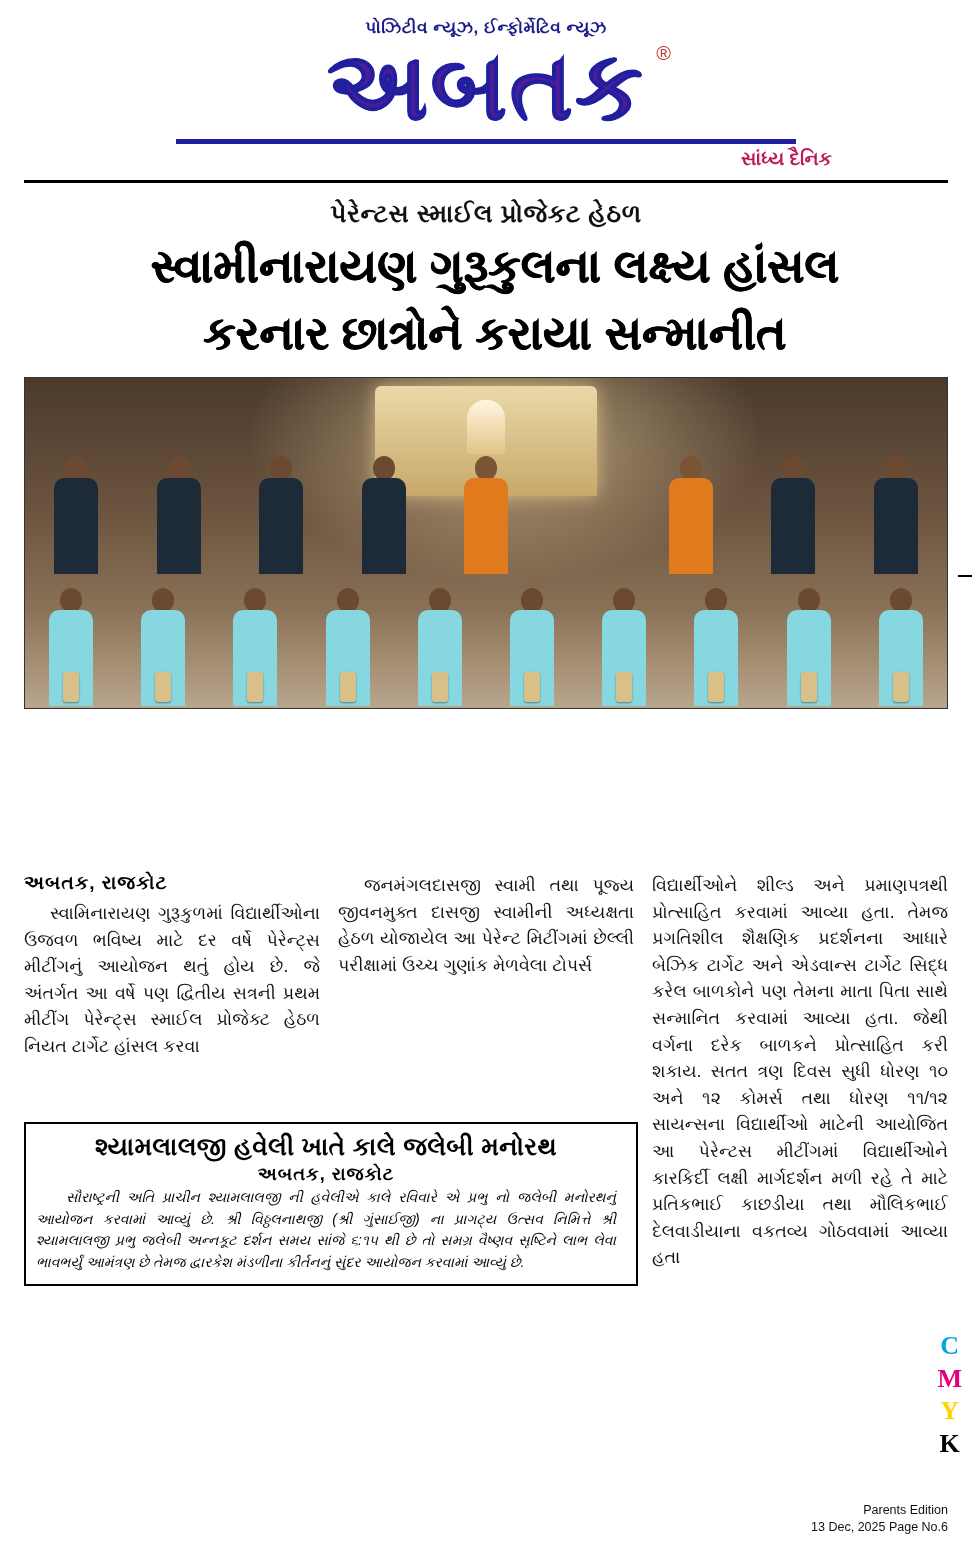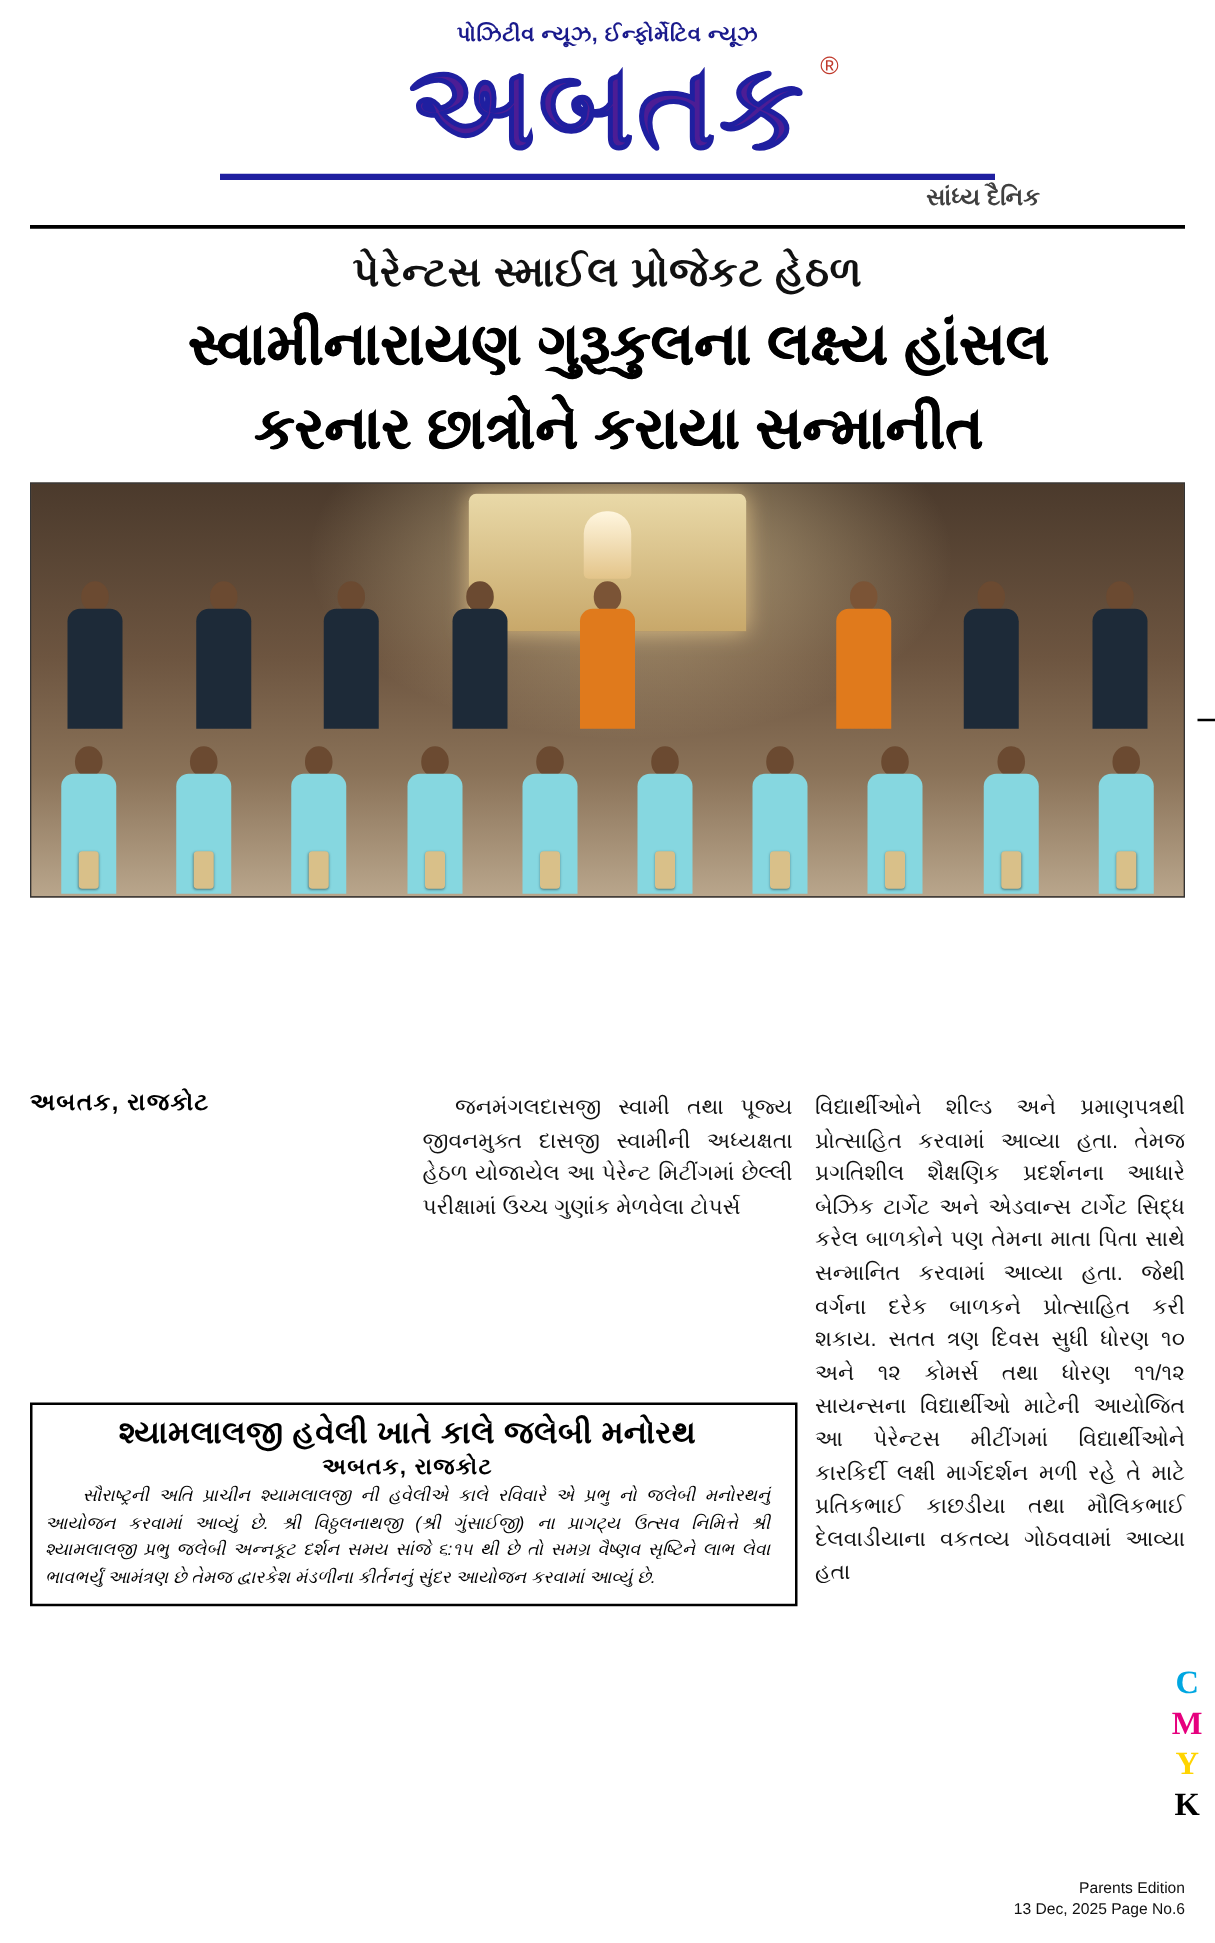--- a/index.html
+++ b/index.html
@@ -58,38 +58,38 @@
   .masthead-underline {
     width: 620px;
     height: 5px;
     background: #1f1fa0;
     margin: 2px auto 0 auto;
   }
   .masthead-sub {
     font-family: "Liberation Sans", sans-serif;
     font-weight: bold;
     font-size: 19px;
-    color: #404040;
+    color: #be185d;
     text-align: right;
     width: 700px;
     margin: 4px auto 0 auto;
     padding-right: 8px;
   }
 
   .rule-thick {
     border-top: 3px solid #000;
     margin: 10px 24px 0 24px;
   }
 
   
   .kicker {
     text-align: center;
     font-family: "Liberation Sans", sans-serif;
     font-weight: bold;
-    font-size: 33px;
+    font-size: 25px;
     color: #111;
     margin-top: 16px;
     letter-spacing: 0.5px;
   }
   .headline {
     text-align: center;
     font-family: "Liberation Sans", sans-serif;
     font-weight: bold;
     font-size: 46px;
     line-height: 1.28;
@@ -407,20 +407,21 @@
           <span class="tr"></span>
         </div>
     </div>
   </div>
 
   <div class="tick-right"></div>
 
   <div class="columns">
     <div class="col">
       <div class="dateline">અબતક, રાજકોટ</div>
+      <p class="indent">સ્વામિનારાયણ ગુરૂકુળમાં વિદ્યાર્થીઓના ઉજવળ ભવિષ્ય માટે દર વર્ષે પેરેન્ટ્સ મીટીંગનું આયોજન થતું હોય છે. જે અંતર્ગત આ વર્ષે પણ દ્વિતીય સત્રની પ્રથમ મીટીંગ પેરેન્ટ્સ સ્માઈલ પ્રોજેક્ટ હેઠળ નિયત ટાર્ગેટ હાંસલ કરવા</p>
     </div>
     <div class="col">
       <p class="indent">જનમંગલદાસજી સ્વામી તથા પૂજ્ય જીવનમુક્ત દાસજી સ્વામીની અધ્યક્ષતા હેઠળ યોજાયેલ આ પેરેન્ટ મિટીંગમાં છેલ્લી પરીક્ષામાં ઉચ્ચ ગુણાંક મેળવેલા ટોપર્સ</p>
     </div>
     <div class="col">
       <p>વિદ્યાર્થીઓને શીલ્ડ અને પ્રમાણપત્રથી પ્રોત્સાહિત કરવામાં આવ્યા હતા. તેમજ પ્રગતિશીલ શૈક્ષણિક પ્રદર્શનના આધારે બેઝિક ટાર્ગેટ અને એડવાન્સ ટાર્ગેટ સિદ્ધ કરેલ બાળકોને પણ તેમના માતા પિતા સાથે સન્માનિત કરવામાં આવ્યા હતા. જેથી વર્ગના દરેક બાળકને પ્રોત્સાહિત કરી શકાય. સતત ત્રણ દિવસ સુધી ધોરણ ૧૦ અને ૧૨ કોમર્સ તથા ધોરણ ૧૧/૧૨ સાયન્સના વિદ્યાર્થીઓ માટેની આયોજિત આ પેરેન્ટસ મીટીંગમાં વિદ્યાર્થીઓને કારકિર્દી લક્ષી માર્ગદર્શન મળી રહે તે માટે પ્રતિકભાઈ કાછડીયા તથા મૌલિકભાઈ દેલવાડીયાના વકતવ્ય ગોઠવવામાં આવ્યા હતા</p>
     </div>
   </div>
 
   <div class="boxed">

